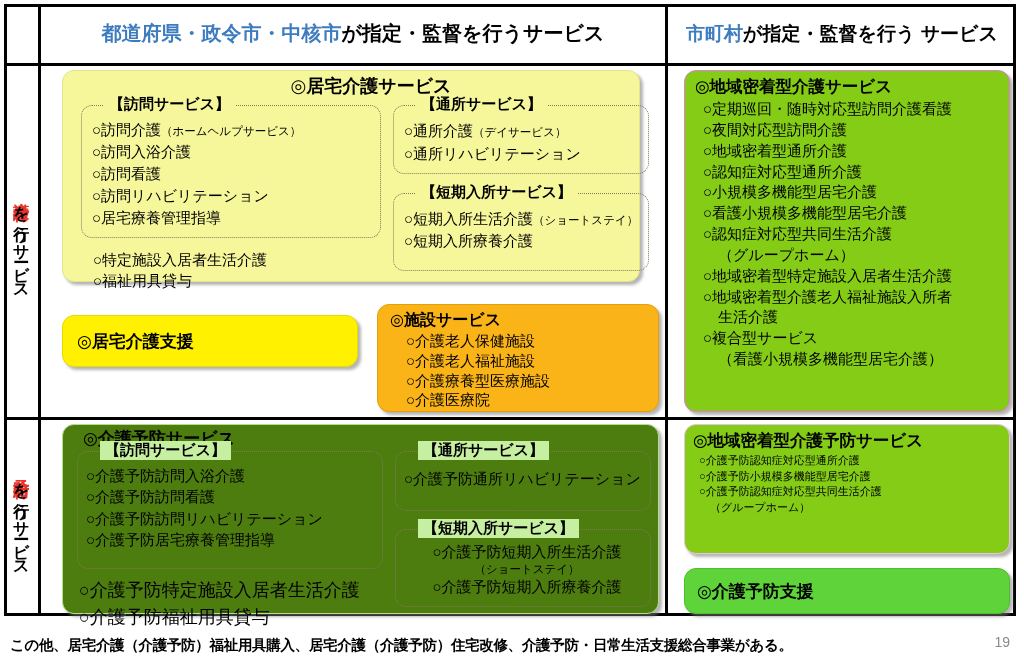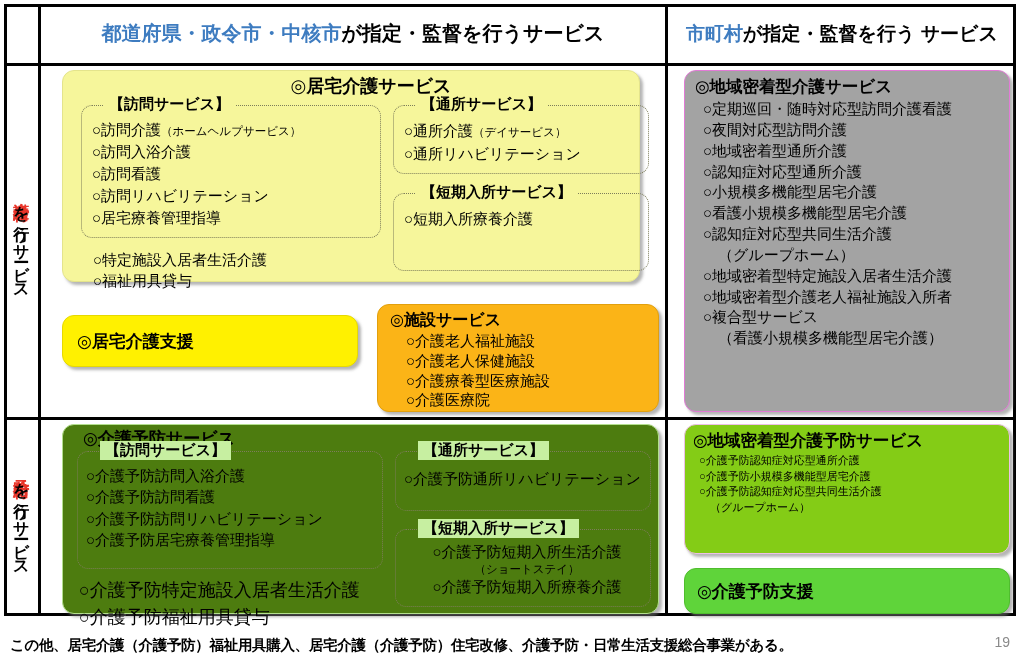--- a/index.html
+++ b/index.html
@@ -52,21 +52,21 @@
   .shadow{box-shadow:3px 3px 3px rgba(120,120,120,.55);}
   .box-title{font-weight:bold;white-space:nowrap;}
 
   
   .c-pyellow{background:#F6F69B;border:1px solid #E4E48C;}
   
   .c-yellow{background:#FFF100;border:1px solid #E6D900;}
   
   .c-orange{background:#FBB417;border:1px solid #E2A00D;}
   
-  .c-magenta{background:#a3a3a3;border:1px solid #E27AD6;}
+  .c-magenta{background:#84cc16;border:1px solid #E27AD6;}
   
   .c-pink{background:#84cc16;border:1px solid #EDC0E6;}
   
   .c-pgreen{background:#4d7c0f;border:1px solid #B3DF8D;}
   
   .c-green{background:#5FD43A;border:1px solid #4FBD2E;}
 
   
   .subgroup{
     position:absolute;box-sizing:border-box;
@@ -195,52 +195,54 @@
       <div class="subgroup-title">【通所サービス】</div>
       <ul class="items">
         <li><span>○通所介護</span><span class="small">（デイサービス）</span></li>
         <li><span>○通所リハビリテーション</span></li>
       </ul>
     </div>
 
     <div class="subgroup" id="sg-tanki">
       <div class="subgroup-title">【短期入所サービス】</div>
       <ul class="items">
+        <li><span>○短期入所生活介護</span><span class="small">（ショートステイ）</span></li>
         <li><span>○短期入所療養介護</span></li>
       </ul>
     </div>
   </div>
 
   <div class="box c-yellow shadow" id="shien-card">
     <div class="box-title">◎居宅介護支援</div>
   </div>
 
   <div class="box c-orange shadow" id="shisetsu-card">
     <div class="box-title">◎施設サービス</div>
     <ul class="items">
+      <li>○介護老人保健施設</li>
       <li>○介護老人福祉施設</li>
-      <li>○介護老人保健施設</li>
       <li>○介護療養型医療施設</li>
       <li>○介護医療院</li>
     </ul>
   </div>
 
   <div class="box c-magenta shadow" id="chiiki-card">
     <div class="box-title">◎地域密着型介護サービス</div>
     <ul class="items">
       <li>○定期巡回・随時対応型訪問介護看護</li>
       <li>○夜間対応型訪問介護</li>
       <li>○地域密着型通所介護</li>
       <li>○認知症対応型通所介護</li>
       <li>○小規模多機能型居宅介護</li>
       <li>○看護小規模多機能型居宅介護</li>
       <li>○認知症対応型共同生活介護</li>
       <li>　（グループホーム）</li>
       <li>○地域密着型特定施設入居者生活介護</li>
       <li>○地域密着型介護老人福祉施設入所者</li>
+      <li>　生活介護</li>
       <li>○複合型サービス</li>
       <li>　（看護小規模多機能型居宅介護）</li>
     </ul>
   </div>
 
   <div class="box c-pgreen shadow" id="yobo-card">
     <div class="box-title" id="yobo-title">◎介護予防サービス</div>
 
     <div class="subgroup" id="sg-y-homon">
       <div class="subgroup-title on-green">【訪問サービス】</div>

